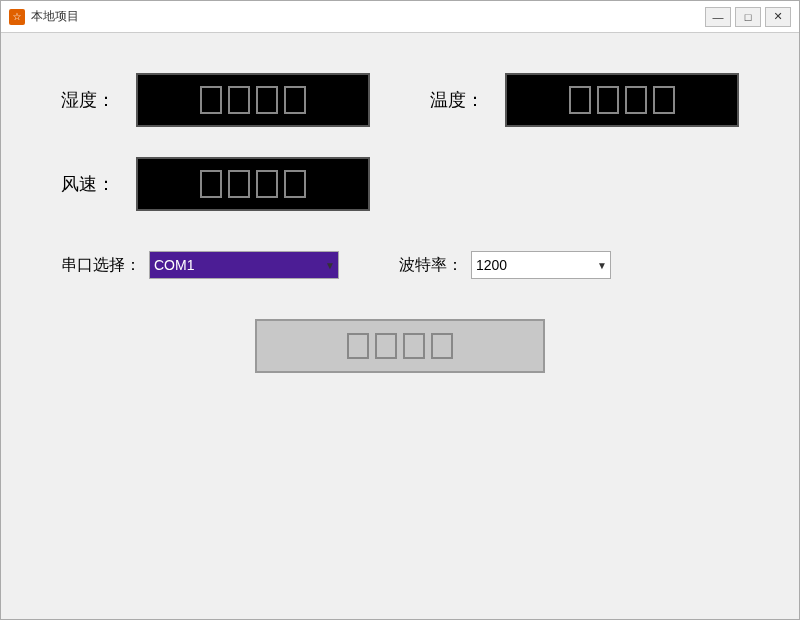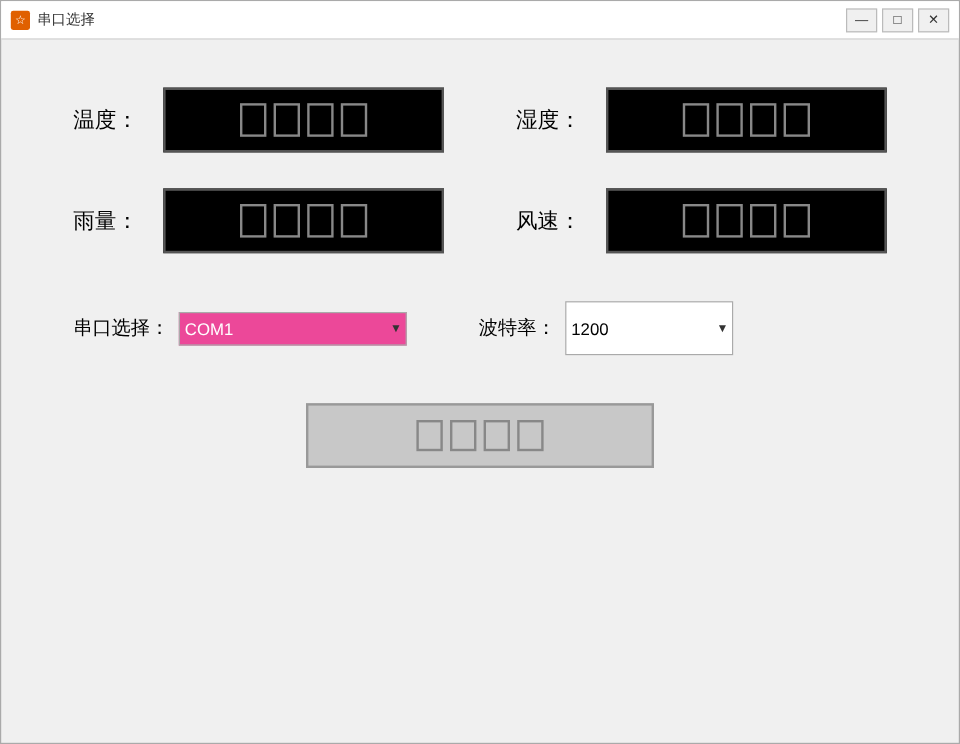--- a/index.html
+++ b/index.html
@@ -143,21 +143,21 @@
     .control-label {
       font-size: 16px;
       color: #000;
       white-space: nowrap;
       text-align: center;
     }
 
     .com-select {
       width: 190px;
       height: 28px;
-      background: #ec4899;
+      background: #4c1d95;
       color: #fff;
       border: 1px solid #aaa;
       font-size: 14px;
       padding: 0 4px;
       cursor: pointer;
       appearance: none;
       -webkit-appearance: none;
     }
 
     .select-wrapper {
@@ -174,21 +174,21 @@
       right: 4px;
       top: 50%;
       transform: translateY(-50%);
       pointer-events: none;
       font-size: 10px;
       color: #333;
     }
 
     .baud-select {
       width: 140px;
-      height: 45px;
+      height: 28px;
       background: #fff;
       color: #000;
       border: 1px solid #aaa;
       font-size: 14px;
       padding: 0 4px;
       cursor: pointer;
       appearance: none;
       -webkit-appearance: none;
     }
 
@@ -218,63 +218,54 @@
     }
   </style>
 </head>
 <body>
 
 <div class="window">
 
   <div class="title-bar">
     <div class="title-bar-left">
       <div class="title-icon">☆</div>
-      <span class="title-text">串口选择</span>
+      <span class="title-text">本地项目</span>
     </div>
     <div class="title-controls">
       <button class="title-btn">—</button>
       <button class="title-btn">□</button>
       <button class="title-btn close-btn">✕</button>
     </div>
   </div>
 
   <div class="content">
 
     <div class="sensor-grid">
 
       <div class="sensor-row">
+        <span class="sensor-label">湿度：</span>
+        <div class="sensor-display">
+          <div class="digit-block"></div>
+          <div class="digit-block"></div>
+          <div class="digit-block"></div>
+          <div class="digit-block"></div>
+        </div>
+      </div>
+
+      <div class="sensor-row">
         <span class="sensor-label">温度：</span>
         <div class="sensor-display">
           <div class="digit-block"></div>
           <div class="digit-block"></div>
           <div class="digit-block"></div>
           <div class="digit-block"></div>
         </div>
       </div>
 
-      <div class="sensor-row">
-        <span class="sensor-label">湿度：</span>
-        <div class="sensor-display">
-          <div class="digit-block"></div>
-          <div class="digit-block"></div>
-          <div class="digit-block"></div>
-          <div class="digit-block"></div>
-        </div>
-      </div>
-
-
-      <div class="sensor-row">
-        <span class="sensor-label">雨量：</span>
-        <div class="sensor-display">
-          <div class="digit-block"></div>
-          <div class="digit-block"></div>
-          <div class="digit-block"></div>
-          <div class="digit-block"></div>
-        </div>
-      </div>
+
 
       <div class="sensor-row">
         <span class="sensor-label">风速：</span>
         <div class="sensor-display">
           <div class="digit-block"></div>
           <div class="digit-block"></div>
           <div class="digit-block"></div>
           <div class="digit-block"></div>
         </div>
       </div>

